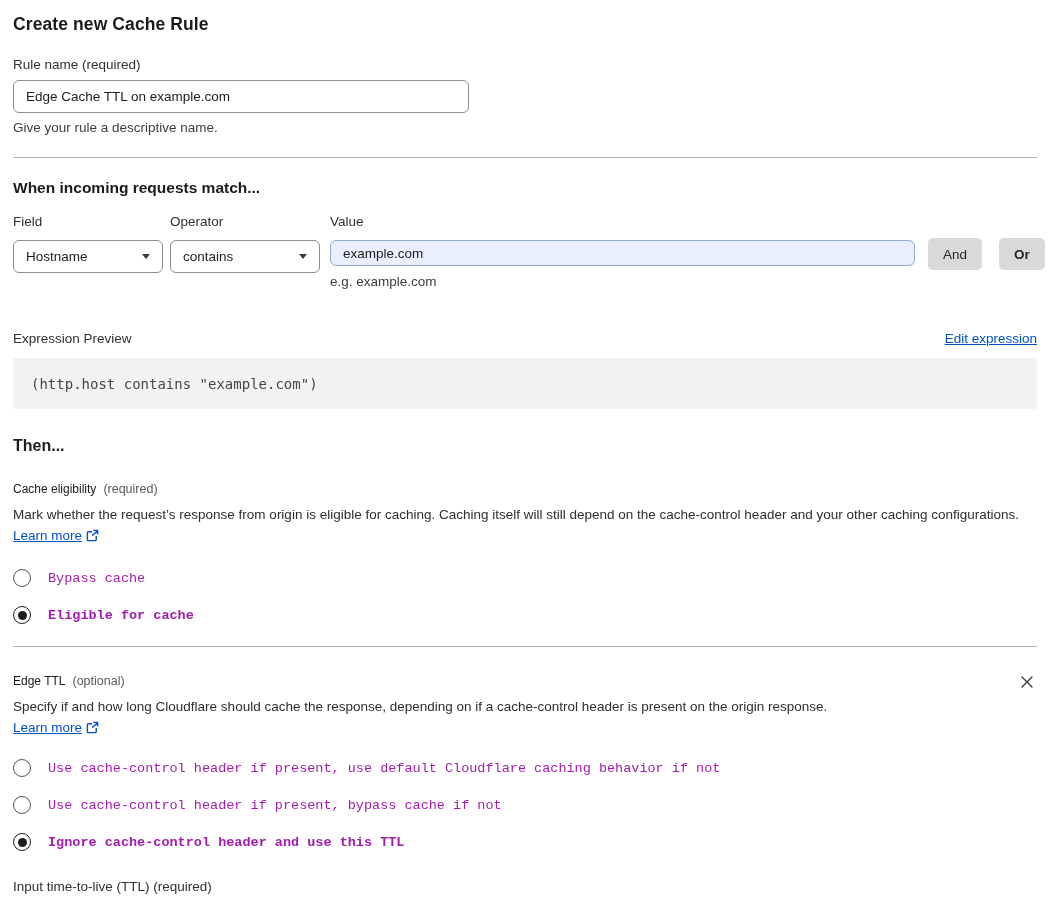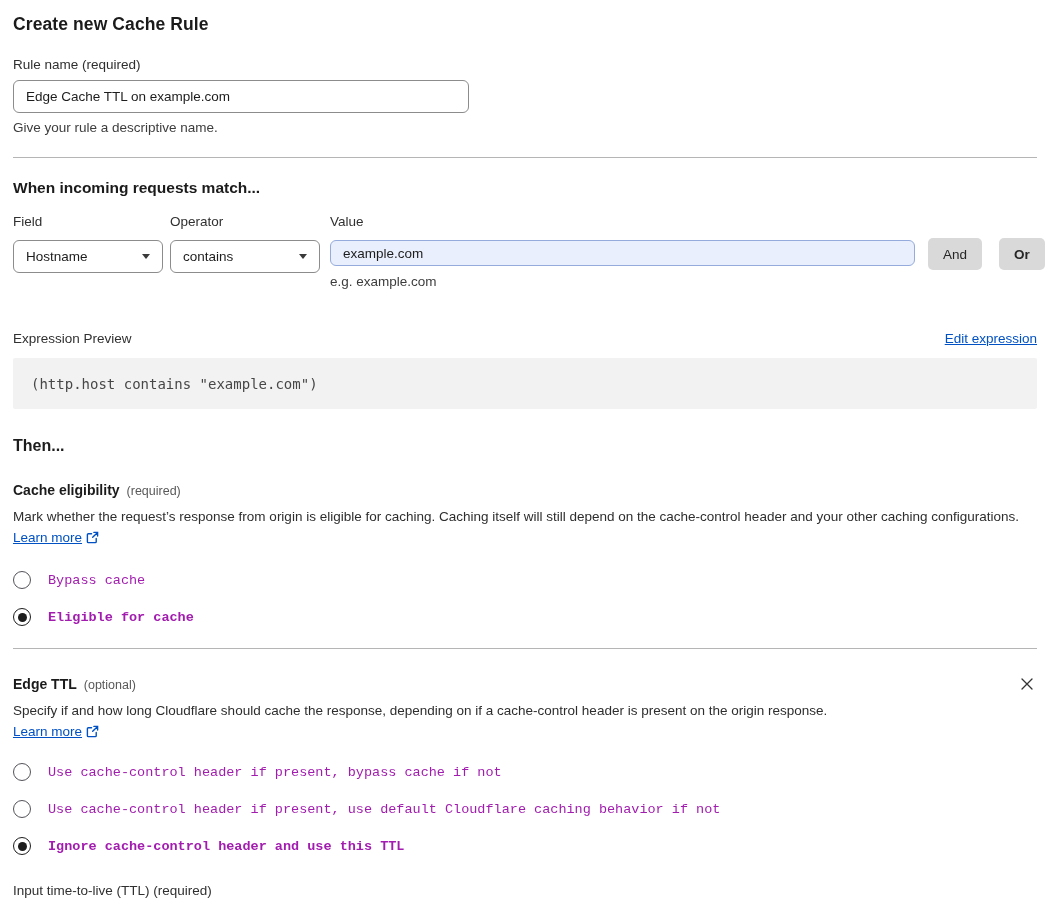--- a/index.html
+++ b/index.html
@@ -71,21 +71,21 @@
     margin-top: 12px; background: #f2f2f2; border-radius: 2px;
     height: 51px; display: flex; align-items: center;
     padding: 0 18px;
     font-family: "DejaVu Sans Mono", "Liberation Mono", monospace;
     font-size: 14px; color: #474747;
   }
 
   .then-heading { font-size: 16px; font-weight: 700; margin-top: 28px; }
 
   .sub-section-header { margin-top: 27px; display: flex; align-items: baseline; position: relative; }
-  .sub-title { font-size: 14px; font-weight: 700; color: #1b1b1b; }
+  .sub-title { font-size: 12px; font-weight: 400; color: #1b1b1b; }
   .req-tag { font-size: 12.5px; color: #595959; margin-left: 7px; }
 
   .desc { font-size: 13.5px; color: #2e2e2e; line-height: 21px; margin-top: 8px; }
   .desc.narrow { max-width: 838px; }
   .ext-icon { display: inline-block; vertical-align: -2px; margin-left: 4px; }
 
   .radio-row { display: flex; align-items: center; margin-top: 19px; cursor: pointer; }
   .radio-circle {
     width: 18px; height: 18px; border-radius: 50%;
     border: 1.5px solid #53535a; background: #fff;
@@ -194,26 +194,26 @@
   </div>
   <p class="desc narrow"><span>Specify if and how long Cloudflare should cache the response, depending on if a cache-control header is present on the origin response.</span>
     <a class="link">Learn more</a><span class="ext-icon"><svg width="13" height="13" viewBox="0 0 14 14" fill="none">
           <path d="M11 8v3.5a1 1 0 0 1-1 1H2.5a1 1 0 0 1-1-1V4a1 1 0 0 1 1-1H6" stroke="#0051c3" stroke-width="1.5" stroke-linecap="round"></path>
           <path d="M8.5 1.5h4v4M12.2 1.8 7.2 6.8" stroke="#0051c3" stroke-width="1.5" stroke-linecap="round"></path>
         </svg></span>
   </p>
 
   <div class="radio-row">
     <span class="radio-circle"></span>
+    <span class="radio-label">Use cache-control header if present, use default Cloudflare caching behavior if not</span>
+  </div>
+  <div class="radio-row">
+    <span class="radio-circle"></span>
     <span class="radio-label">Use cache-control header if present, bypass cache if not</span>
   </div>
-  <div class="radio-row">
-    <span class="radio-circle"></span>
-    <span class="radio-label">Use cache-control header if present, use default Cloudflare caching behavior if not</span>
-  </div>
   <div class="radio-row selected">
     <span class="radio-circle"></span>
     <span class="radio-label">Ignore cache-control header and use this TTL</span>
   </div>
 
   <div class="ttl-label">Input time-to-live (TTL) (required)</div>
 
 </div>
 
 </body></html>

